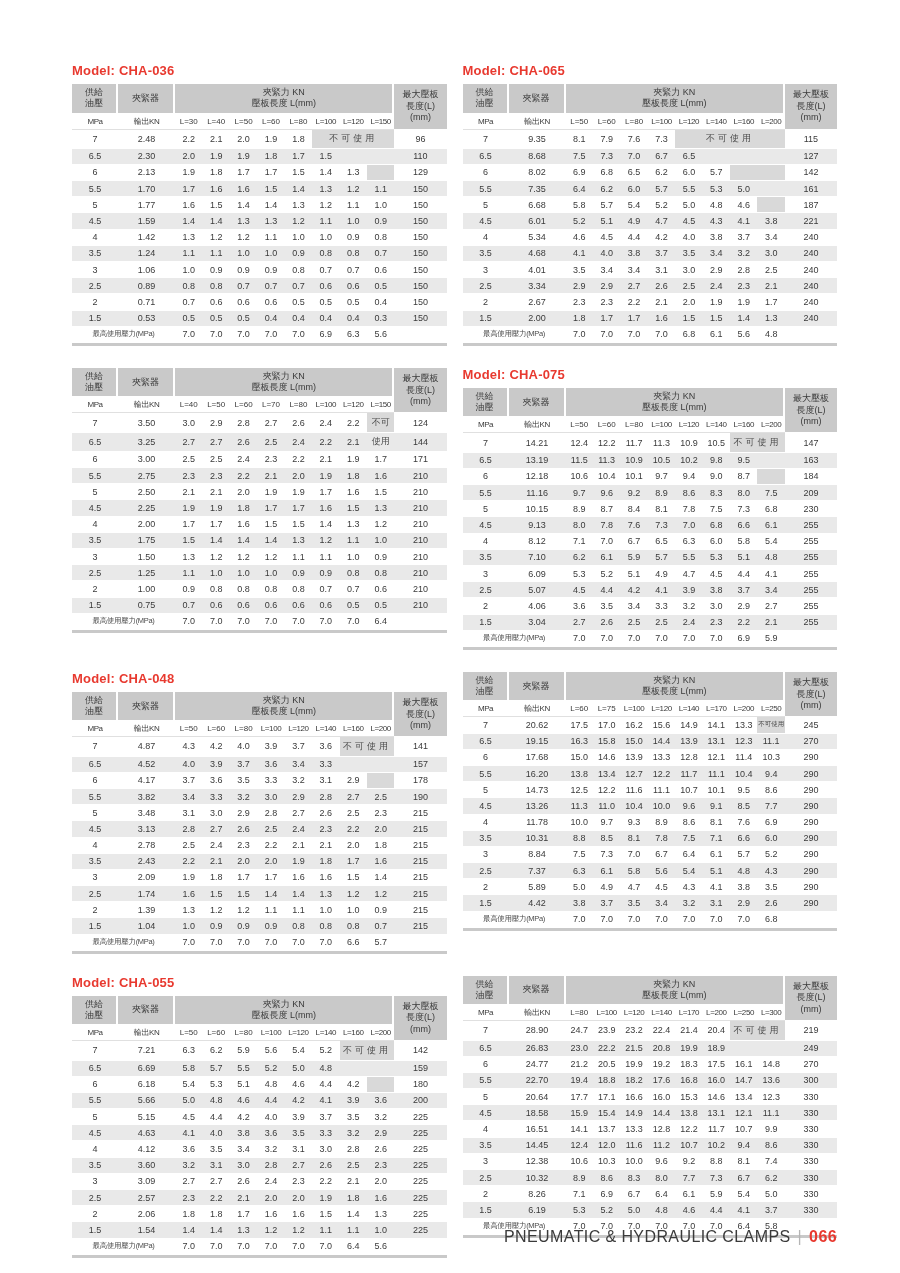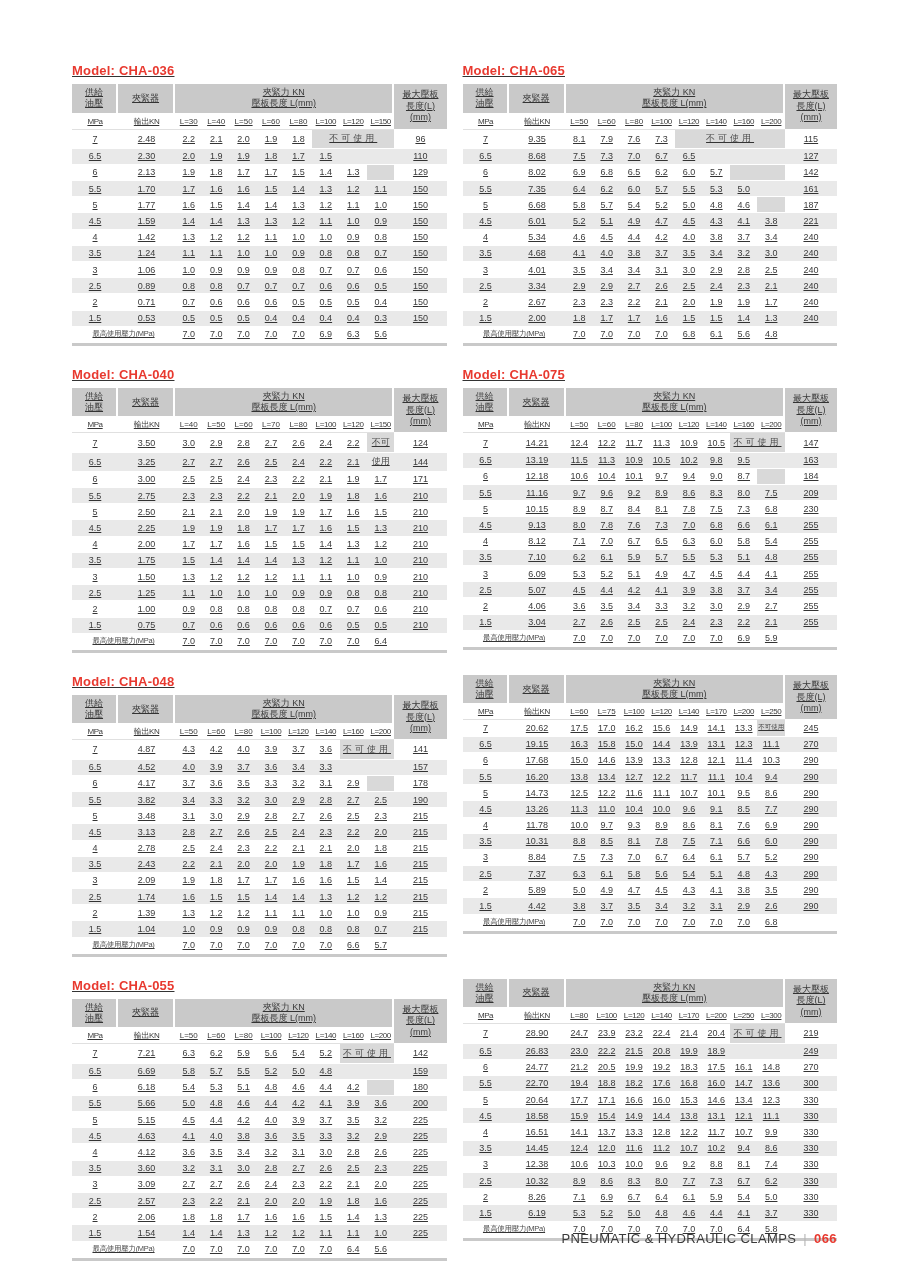--- a/index.html
+++ b/index.html
@@ -1,21 +1,21 @@
 <!DOCTYPE html>
 <html><head>
 <meta charset="utf-8">
 <style>
   html,body{margin:0;padding:0;}
   body{
     width:900px;height:1273px;background:#ffffff;position:relative;
     font-family:"Liberation Sans","DejaVu Sans",sans-serif;color:#333;
     overflow:hidden;
   }
-  .content{padding:64px 63px 0 72px;text-decoration:underline;}
+  .content{padding:64px 63px 0 72px;}
   .tables-grid{display:grid;grid-template-columns:1fr 1fr;column-gap:16px;row-gap:22px;}
   .spec-table-block{width:100%;}
   .model-title{
     color:#e8392f;font-weight:bold;font-size:13px;line-height:1;
     margin:0 0 7px 0;letter-spacing:0.2px;
   }
   table.spec-table{
     width:100%;border-collapse:separate;border-spacing:0;table-layout:fixed;
     border-bottom:3px solid #c9c9c9;
   }
@@ -41,21 +41,21 @@
   }
   tbody tr.stripe td{background:#e9e9e9;}
   tbody td.unusable{background:#d9d9d9;color:#4a4a4a;}
   tbody td.unusable.wide{letter-spacing:3px;}
   tbody td.unusable.sm{font-size:6.5px;letter-spacing:0;}
   tbody tr.maxp-row td{background:#fff;}
   td.maxp-label{font-size:7.5px;color:#4a4a4a;letter-spacing:-0.3px;white-space:nowrap;}
   
   .page-footer{
     position:absolute;right:63px;bottom:27px;
-    font-size:13px;color:#3a3a3a;letter-spacing:0.4px;white-space:nowrap;
+    font-size:16px;color:#3a3a3a;letter-spacing:0.4px;white-space:nowrap;
   }
   .page-footer .divider{color:#b5b5b5;margin:0 7px;}
   .page-footer .page-number{color:#e8392f;font-weight:bold;}
 </style>
 </head>
 <body>
 
 <div class="content">
   <div class="tables-grid" id="tables-grid">
       <div class="spec-table-block">
@@ -467,21 +467,20 @@
               <td>6.8</td>
               <td>6.1</td>
               <td>5.6</td>
               <td>4.8</td>
               <td></td>
             </tr>
           </tbody>
         </table>
       </div>
       <div class="spec-table-block">
-        <div class="model-title">Model: CHA-040</div>
         <table class="spec-table">
           <colgroup>
             <col style="width: 12.3%;">
             <col style="width: 15.2%;">
             <col style="width: 7.32%;">
             <col style="width: 7.32%;">
             <col style="width: 7.32%;">
             <col style="width: 7.32%;">
             <col style="width: 7.32%;">
             <col style="width: 7.32%;">

